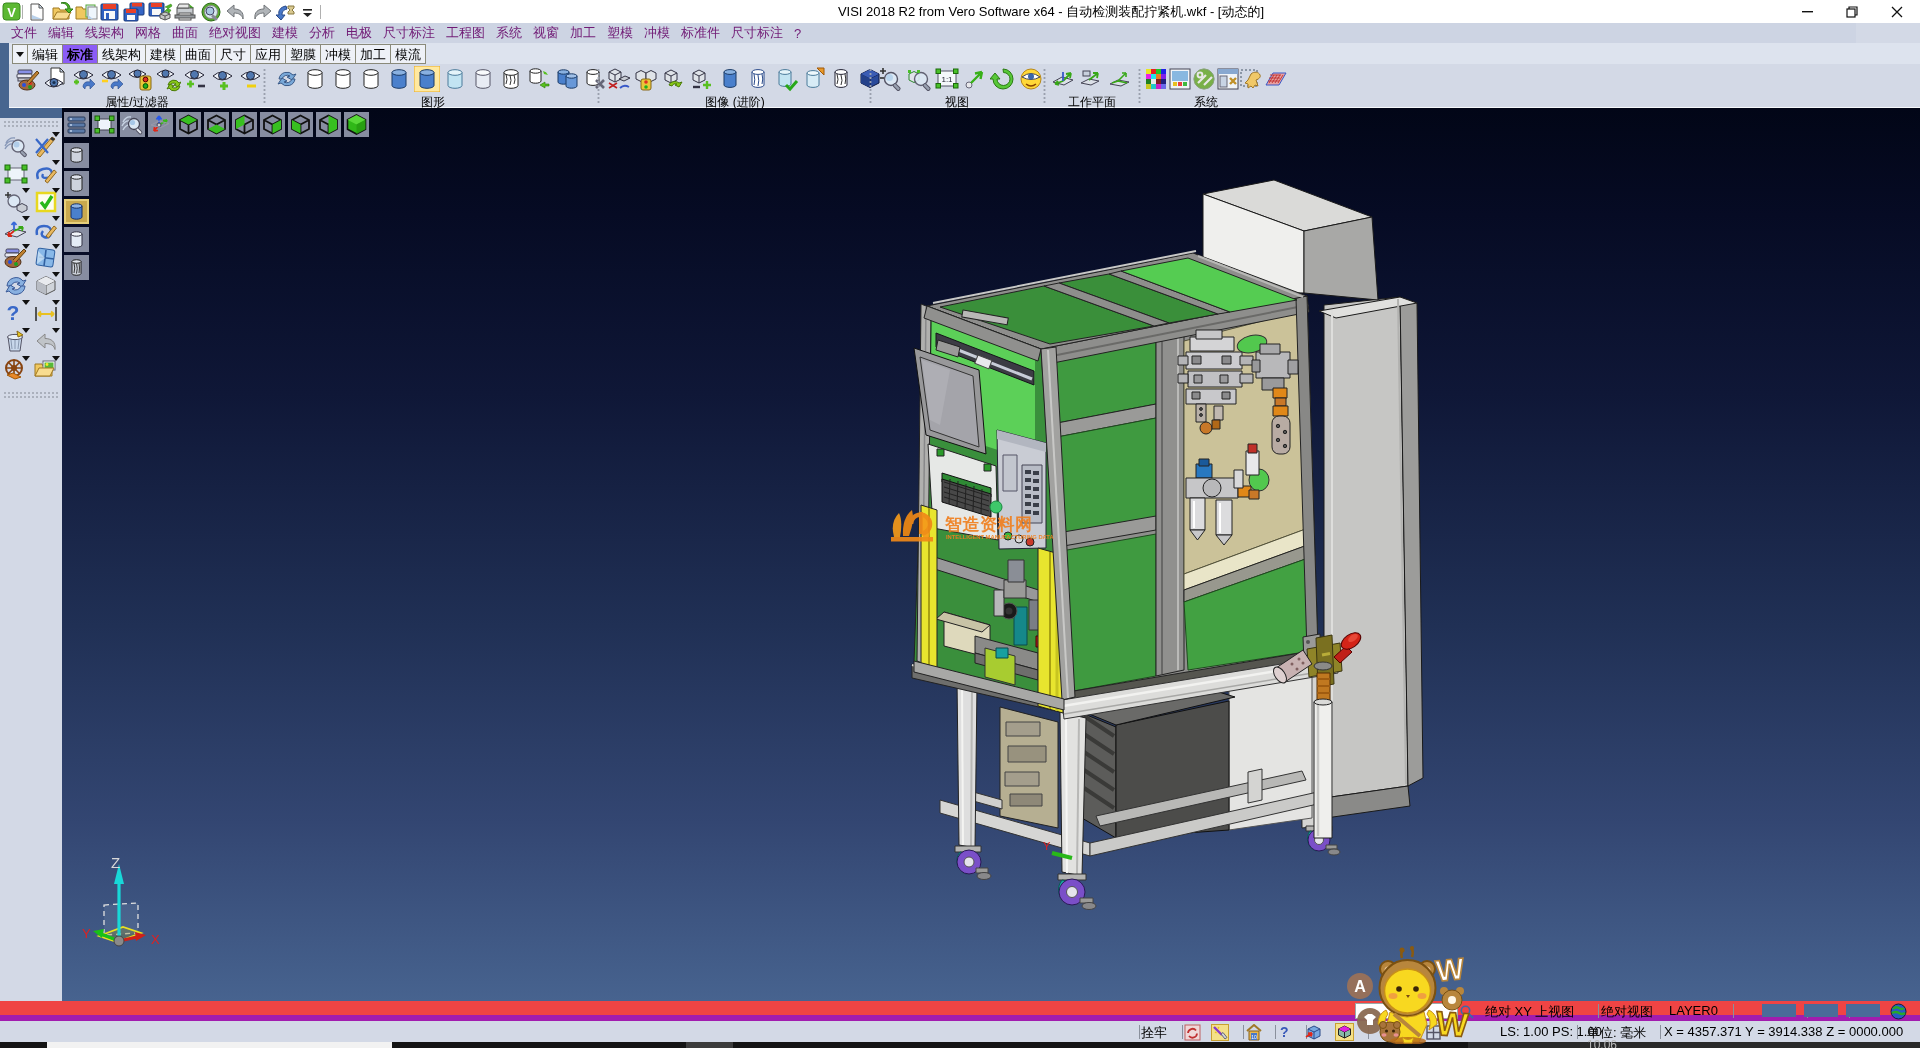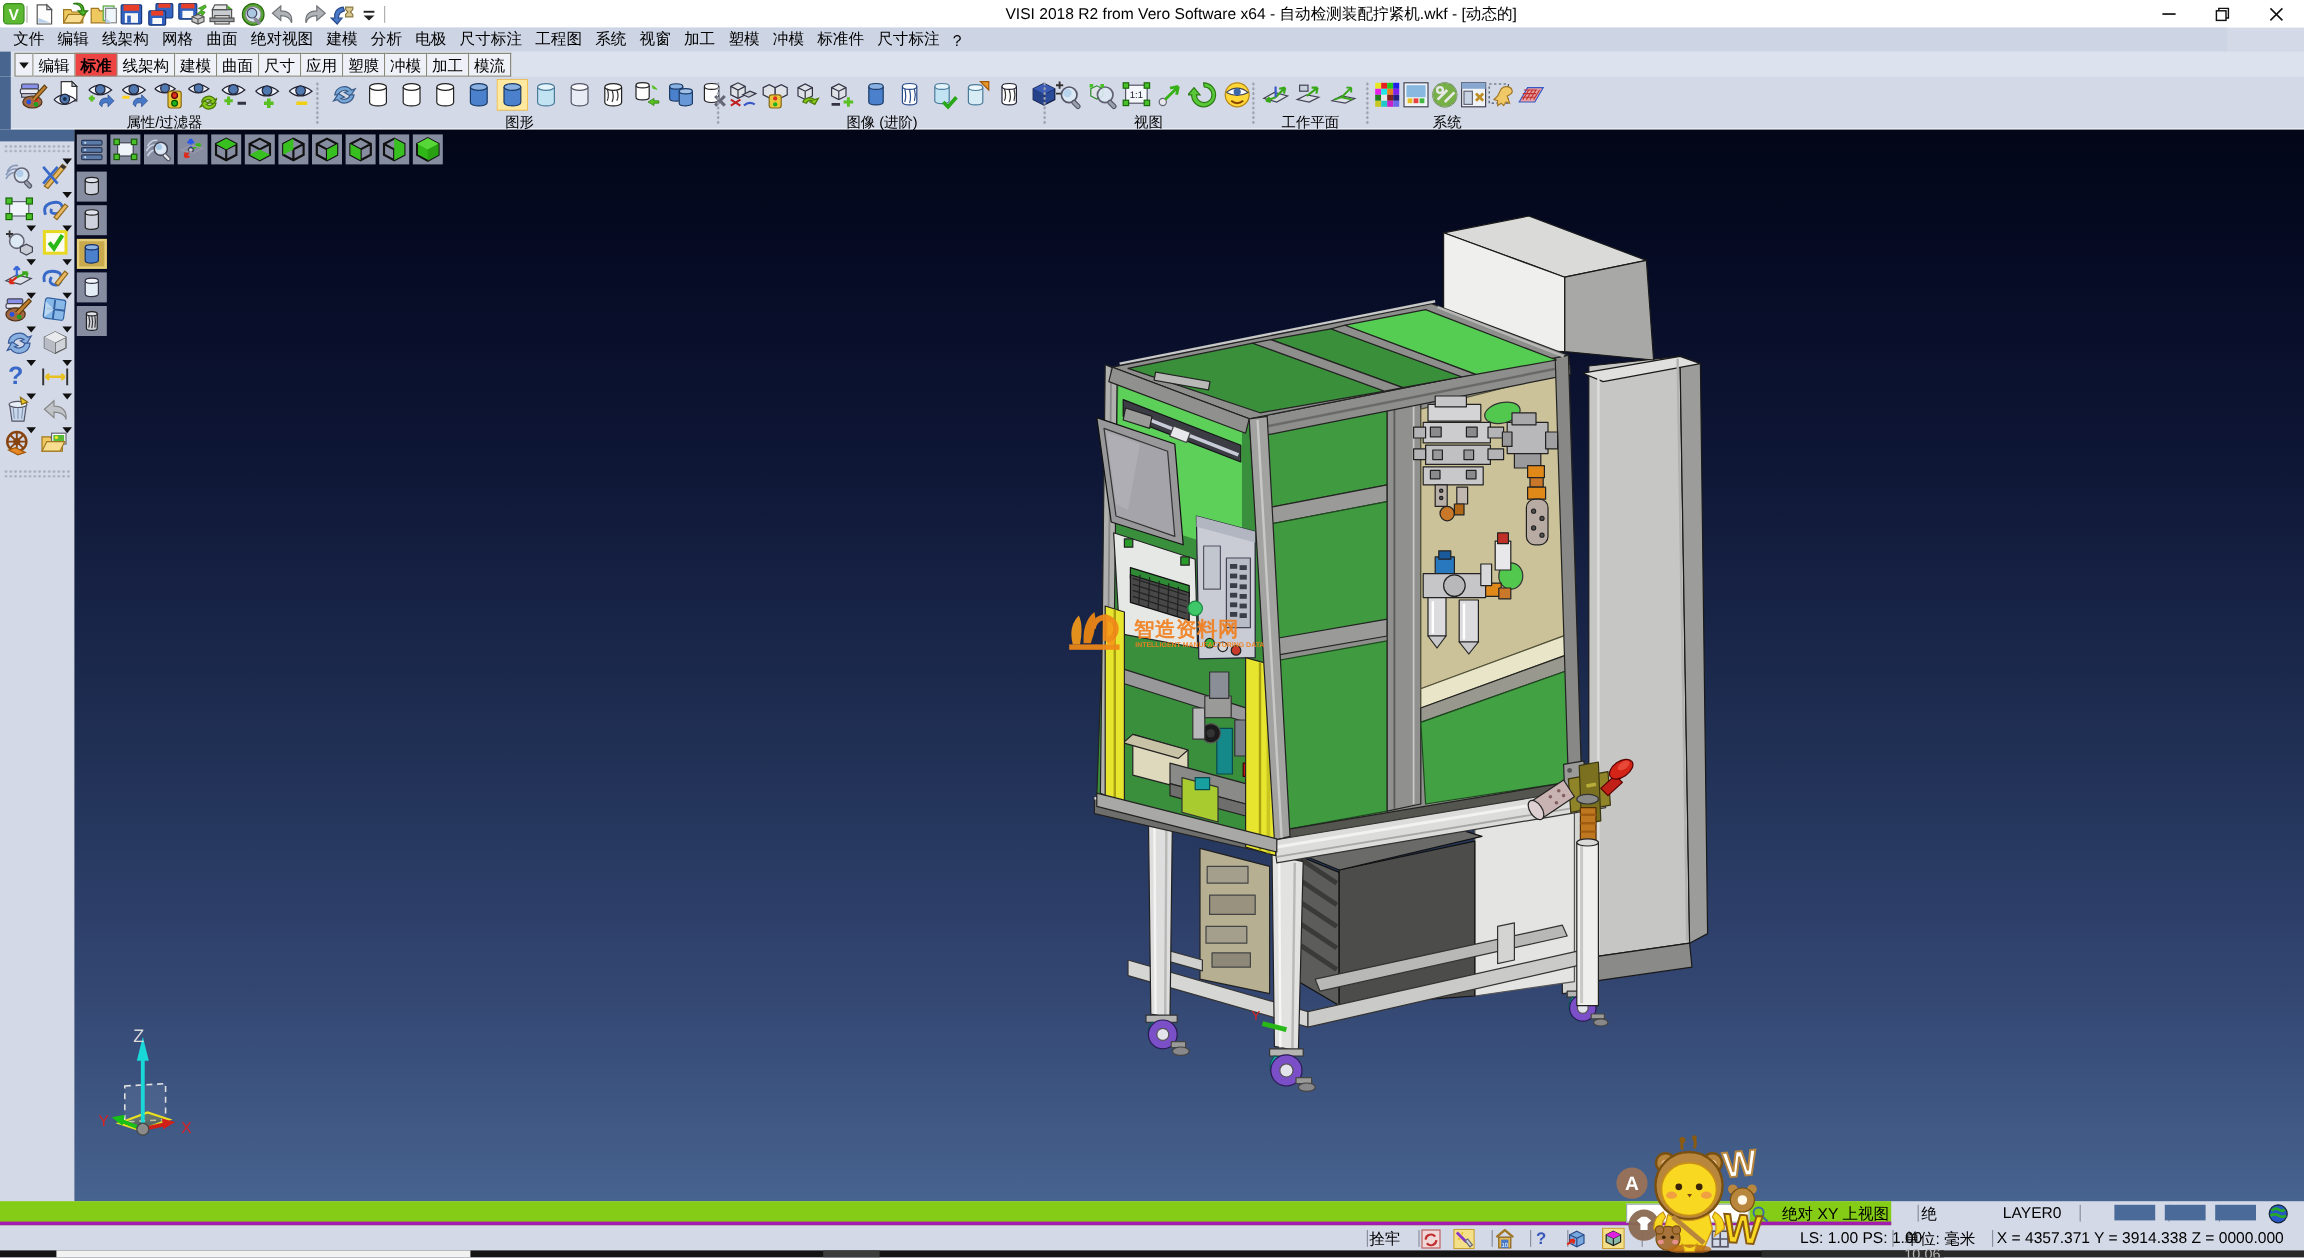--- a/index.html
+++ b/index.html
@@ -5,29 +5,29 @@
 * { margin:0; padding:0; box-sizing:border-box; }
 html,body { width:1920px; height:1048px; overflow:hidden; font-family:"Liberation Sans",sans-serif; }
 #app { position:relative; width:1920px; height:1048px; background:#d3d9e6; }
 
 #titlebar { position:absolute; left:0; top:0; width:1920px; height:23px; background:#ffffff; }
 #qat { position:absolute; left:2px; top:2px; height:20px; display:flex; align-items:center; }
 #qat svg { display:block; }
 #title-text { position:absolute; left:0; top:0; width:2102px; text-align:center; font-size:13px; color:#000; line-height:23px; }
 #winbtns { position:absolute; right:0; top:0; height:23px; display:flex; }
 
-#menubar { position:absolute; left:0; top:23px; width:1856px; height:20px; background:#cdd4e3; display:flex; align-items:center; font-size:13px; color:#000000; }
+#menubar { position:absolute; left:0; top:23px; width:1856px; height:20px; background:#cdd4e3; display:flex; align-items:center; font-size:13px; color:#701a75; }
 #menubar span { margin-left:11px; }
 
 #tabrow { position:absolute; left:0; top:43px; width:1920px; height:21px; background:#dde3ee; }
 #tabrow .corner { position:absolute; left:0; top:0; width:9px; height:21px; background:#47658f; }
 #tabs { position:absolute; left:12px; top:1px; height:20px; display:flex; font-size:13px; }
 #tabs .dd { width:16px; height:20px; border:1px solid #8a8a7a; background:#eef1f7; display:flex; align-items:center; justify-content:center; }
 #tabs .tab { padding:0 4px; height:20px; line-height:19px; border:1px solid #8a8a7a; border-left:none; background:#eef1f7; color:#000; }
-#tabs .tab.sel { background:#ef4444; font-weight:bold; }
+#tabs .tab.sel { background:#8b5cf6; font-weight:bold; }
 
 #toolbar { position:absolute; left:0; top:64px; width:1920px; height:44px; background:#d3d9e6; border-bottom:1px solid #f6f8fb; }
 #toolbar .corner { position:absolute; left:0; top:0; width:9px; height:44px; background:#47658f; }
 .tbgroup { position:absolute; top:0; height:44px; }
 .tbicons { position:absolute; left:0; top:2px; height:28px; display:flex; }
 .tbicons svg { display:block; margin:0 1px; }
 .tblabel { position:absolute; left:0; right:0; top:30px; text-align:center; font-size:12px; color:#000; white-space:nowrap; }
 .g6 .tbicons svg { margin:0 -1px; }
 .tbsep { position:absolute; top:4px; width:3px; height:36px;
   background-image:radial-gradient(circle, #9aa0ae 1px, transparent 1.2px);
@@ -42,21 +42,21 @@
 .sicon svg { display:block; }
 .sicon .dd { position:absolute; right:-1px; top:-1px; width:0; height:0; border-left:4px solid transparent; border-right:4px solid transparent; border-top:5px solid #111; }
 #mdi-gap { position:absolute; left:0; top:0; width:62px; height:10px; background:#47658f; }
 #viewport { position:absolute; left:62px; top:0; width:1858px; height:893px;
   background:linear-gradient(180deg,#020617 0%,#060b24 12%,#0f1737 32%,#203055 58%,#334672 80%,#47638f 100%); }
 
 .vbtn { position:absolute; width:25px; height:25px; background:#878da1; }
 .vbtn.hl { background:#c9a94e; box-shadow:inset 0 0 0 2px #e6cf7a; }
 .vbtn svg { display:block; margin:0 auto; }
 
-#status1 { position:absolute; left:0; top:1001px; width:1576px; height:20px; background:#84cc16; border-bottom:3px solid #a21caf; font-size:13px; color:#000; }
+#status1 { position:absolute; left:0; top:1001px; width:1920px; height:20px; background:#ef4444; border-bottom:6px solid #a21caf; font-size:13px; color:#000; }
 #status2 { position:absolute; left:0; top:1022px; width:1920px; height:20px; background:#d3d9e6; font-size:13px; color:#000; }
 #videobar { position:absolute; left:0; top:1042px; width:1620px; height:6px; background:#141414; }
 .vseg { position:absolute; top:0; height:6px; }
 .sep { display:inline-block; width:1px; height:14px; background:#8a909c; vertical-align:middle; margin:0 7px; }
 </style>
 </head>
 <body>
 <div id="app">
   <div id="titlebar">
     <div id="qat">

